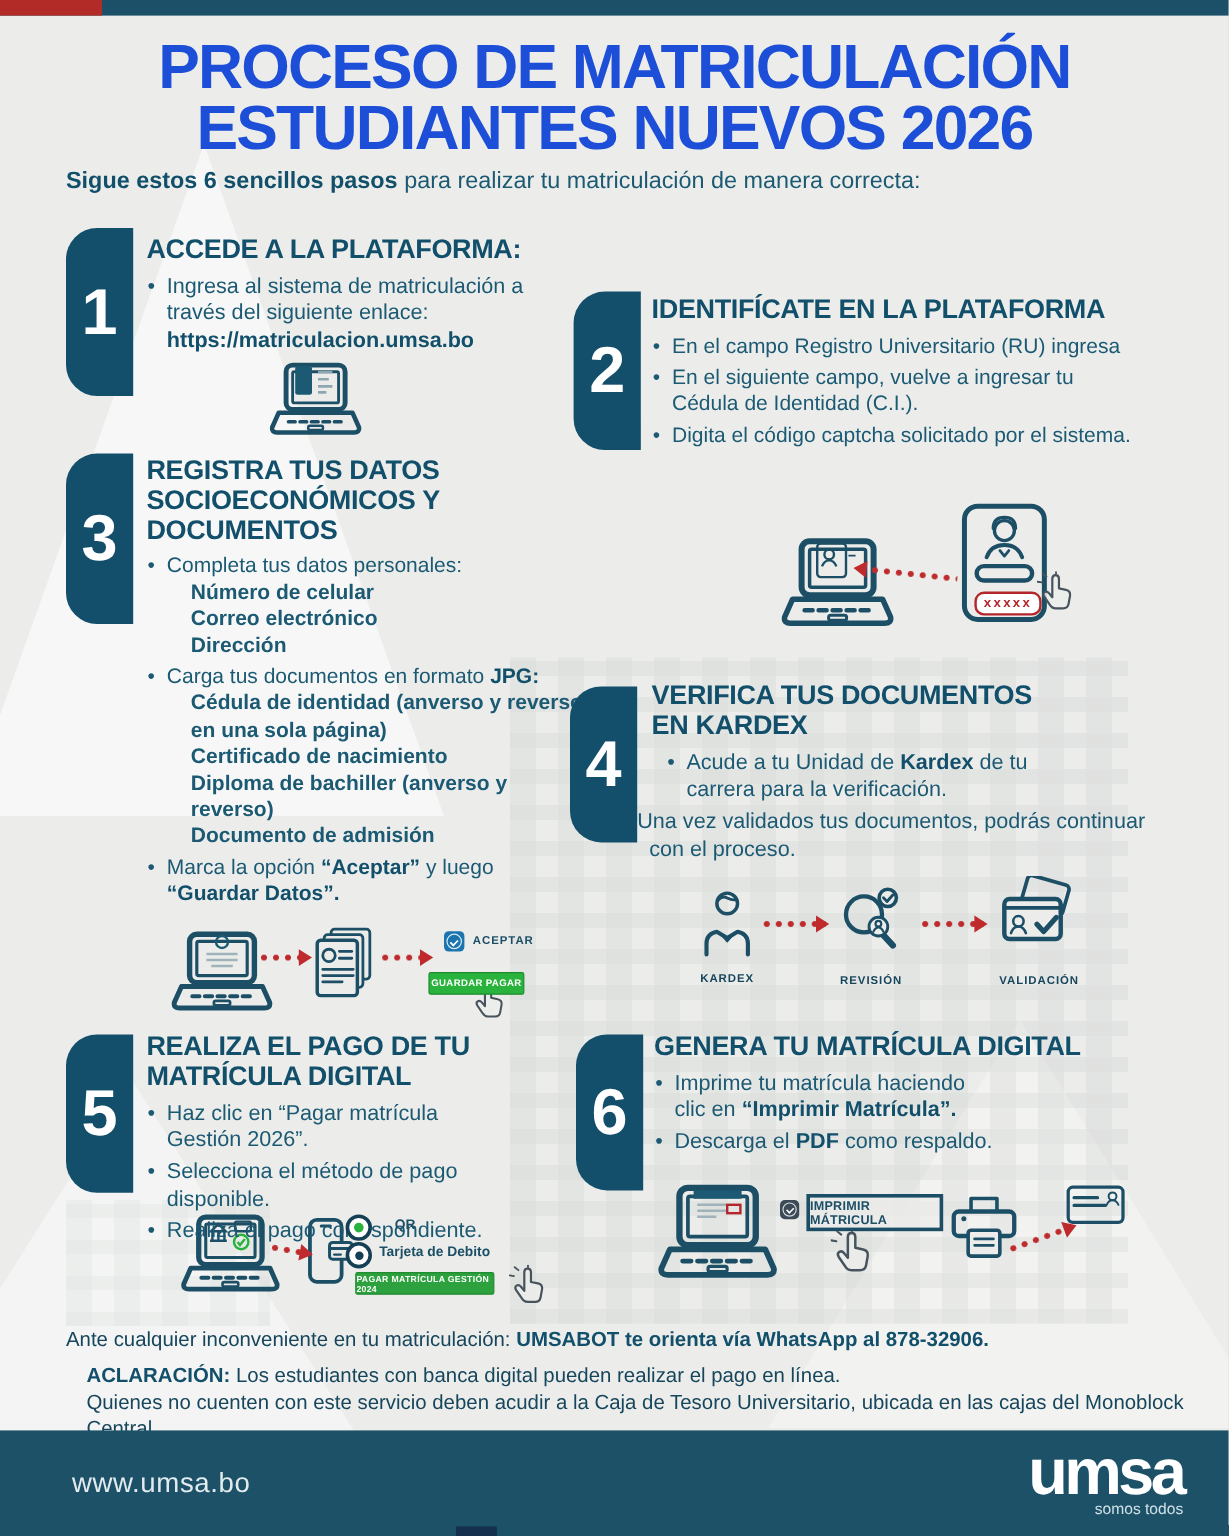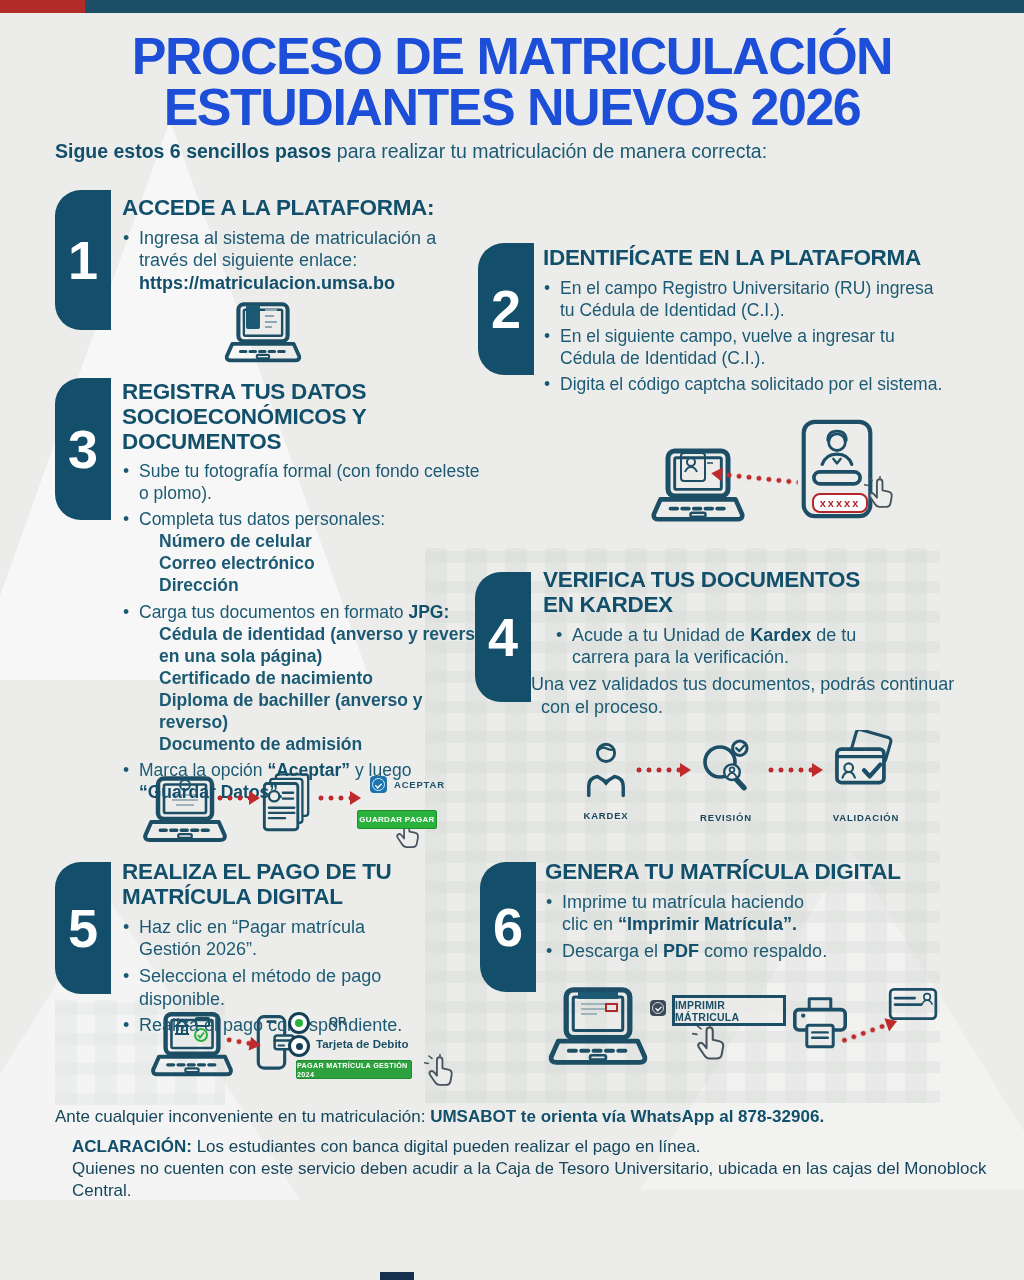--- a/index.html
+++ b/index.html
@@ -203,21 +203,20 @@
     <rect x="1" y="1" width="14" height="24" rx="2" fill="#1c5a74"></rect>
     <path d="M20 6 h12 M20 12 h9 M20 18 h12 M20 23 h7" stroke="#8da7b2" stroke-width="2.2" fill="none"></path>
   </svg>
 
   <div class="numblock" style="left:478px;top:243px;height:132px;">2</div>
   <div class="abs z2 sm" style="left:543px;top:246px;width:448px;">
     <div class="step-title">IDENTIFÍCATE EN LA PLATAFORMA</div>
     <div class="bullets">
       <div class="bullet">
         <span class="bl">En el campo Registro Universitario (RU) ingresa</span>
-        <span class="bl">tu Cédula de Identidad (C.I.).</span>
       </div>
       <div class="bullet">
         <span class="bl">En el siguiente campo, vuelve a ingresar tu</span>
         <span class="bl">Cédula de Identidad (C.I.).</span>
       </div>
       <div class="bullet">
         <span>Digita el código captcha solicitado por el sistema.</span>
       </div>
     </div>
   </div>
@@ -246,24 +245,20 @@
 
   <div class="numblock" style="left:55px;top:378px;height:142px;">3</div>
   <div class="abs z2 sm" style="left:122px;top:380px;width:366px;">
     <div class="step-title">
       <span class="tl">REGISTRA TUS DATOS</span>
       <span class="tl">SOCIOECONÓMICOS Y</span>
       <span class="tl">DOCUMENTOS</span>
     </div>
     <div class="bullets">
       <div class="bullet">
-        <span class="bl">Sube tu fotografía formal (con fondo celeste</span>
-        <span class="bl">o plomo).</span>
-      </div>
-      <div class="bullet">
         <span>Completa tus datos personales:</span>
         <span class="subline">Número de celular</span>
         <span class="subline">Correo electrónico</span>
         <span class="subline">Dirección</span>
       </div>
       <div class="bullet">
         <span>Carga tus documentos en formato </span><b>JPG:</b>
         <span class="subline">Cédula de identidad (anverso y reverso</span>
         <span class="subline">en una sola página)</span>
         <span class="subline">Certificado de nacimiento</span>
@@ -433,15 +428,22 @@
     </svg>
 
   <div class="bn" style="left:55px;top:1106px;width:935px;">
     <span>Ante cualquier inconveniente en tu matriculación: </span><b>UMSABOT te orienta vía WhatsApp al 878-32906.</b>
   </div>
   <div class="bn" style="left:72px;top:1136px;width:935px;">
     <b>ACLARACIÓN:</b><span> Los estudiantes con banca digital pueden realizar el pago en línea.</span>
     <span class="bl">Quienes no cuenten con este servicio deben acudir a la Caja de Tesoro Universitario, ubicada en las cajas del Monoblock Central.</span>
   </div>
 
+  <div class="footer">
+    <div class="site">www.umsa.bo</div>
+    <div class="logo">
+      <div class="logo-text">umsa</div>
+      <div class="logo-tag">somos todos</div>
+    </div>
+  </div>
   <div class="navy-sq"></div>
 
 </div>
 
 </body></html>

